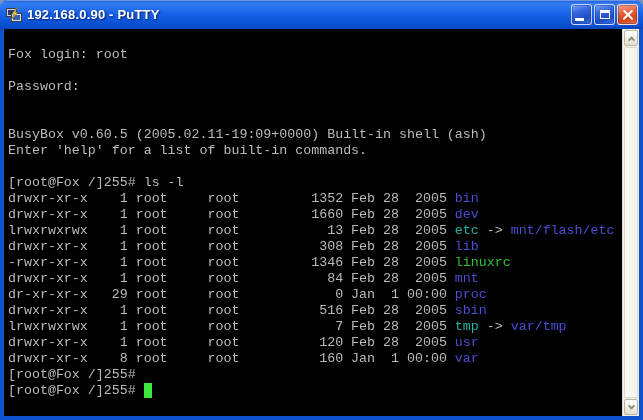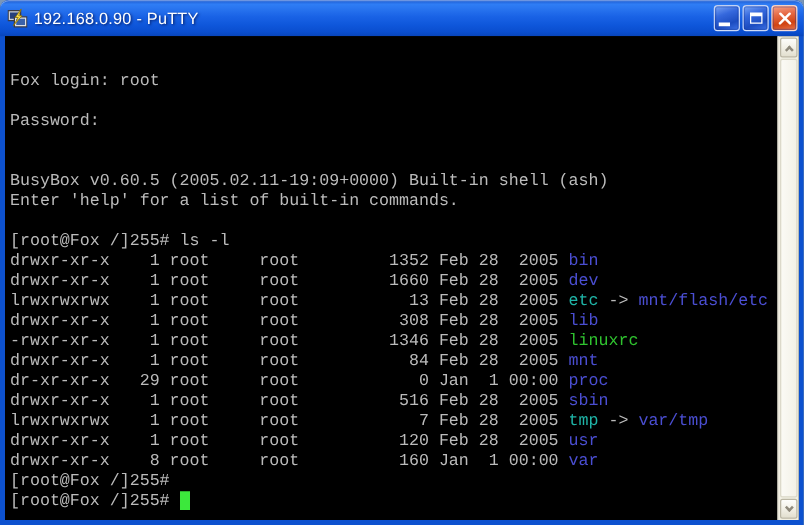--- a/index.html
+++ b/index.html
@@ -21,21 +21,21 @@
     display:flex;align-items:center;
     padding:0 5px 0 6px;
     border-radius:7px 7px 0 0;
     background:linear-gradient(180deg,
       #1d58cc 0%, #2f7df5 12%, #2a76f0 22%,
       #1a63e6 45%, #0e56da 70%, #0a4ecf 88%, #0845bb 100%);
     box-shadow:inset 0 1px 0 rgba(255,255,255,.35);
   }
   .app-icon{width:16px;height:16px;margin-right:5px;flex:0 0 16px;}
   .title{
-    flex:1;color:#fff;font-size:13px;font-weight:normal;
+    flex:1;color:#fff;font-size:13px;font-weight:bold;
     text-shadow:1px 1px 2px rgba(0,10,60,.75);
     white-space:nowrap;overflow:hidden;
     letter-spacing:.2px;
   }
   .controls{display:flex;gap:2px;}
   .wbtn{
     width:21px;height:21px;border-radius:3px;
     border:1px solid rgba(255,255,255,.7);
     position:relative;padding:0;cursor:default;
     box-shadow:inset 0 0 0 1px rgba(20,50,140,.35);
@@ -54,21 +54,21 @@
     margin:0 4px 4px 4px;
     background:#000;
     min-height:0;
   }
   .term{
     flex:1;min-width:0;overflow:hidden;
     background:var(--term-bg,#000);
     color:var(--term-fg,#bbb);
     font-family:"Liberation Mono","DejaVu Sans Mono",monospace;
     font-size:13.3px;line-height:16px;
-    padding:12px 0 0 4px;
+    padding:2px 0 0 4px;
     white-space:pre;
   }
   .trow{height:16px;}
   .seg-blue{color:var(--c-blue,#4a4ed2);text-align:right;}
   .seg-cyan{color:var(--c-cyan,#1fb5a8);}
   .seg-green{color:var(--c-green,#2fc32f);font-family:Liberation Mono, monospace;}
   .seg-cursor{background:var(--c-cursor,#3ce83c);color:#000;}
 
   
   .scrollbar{

